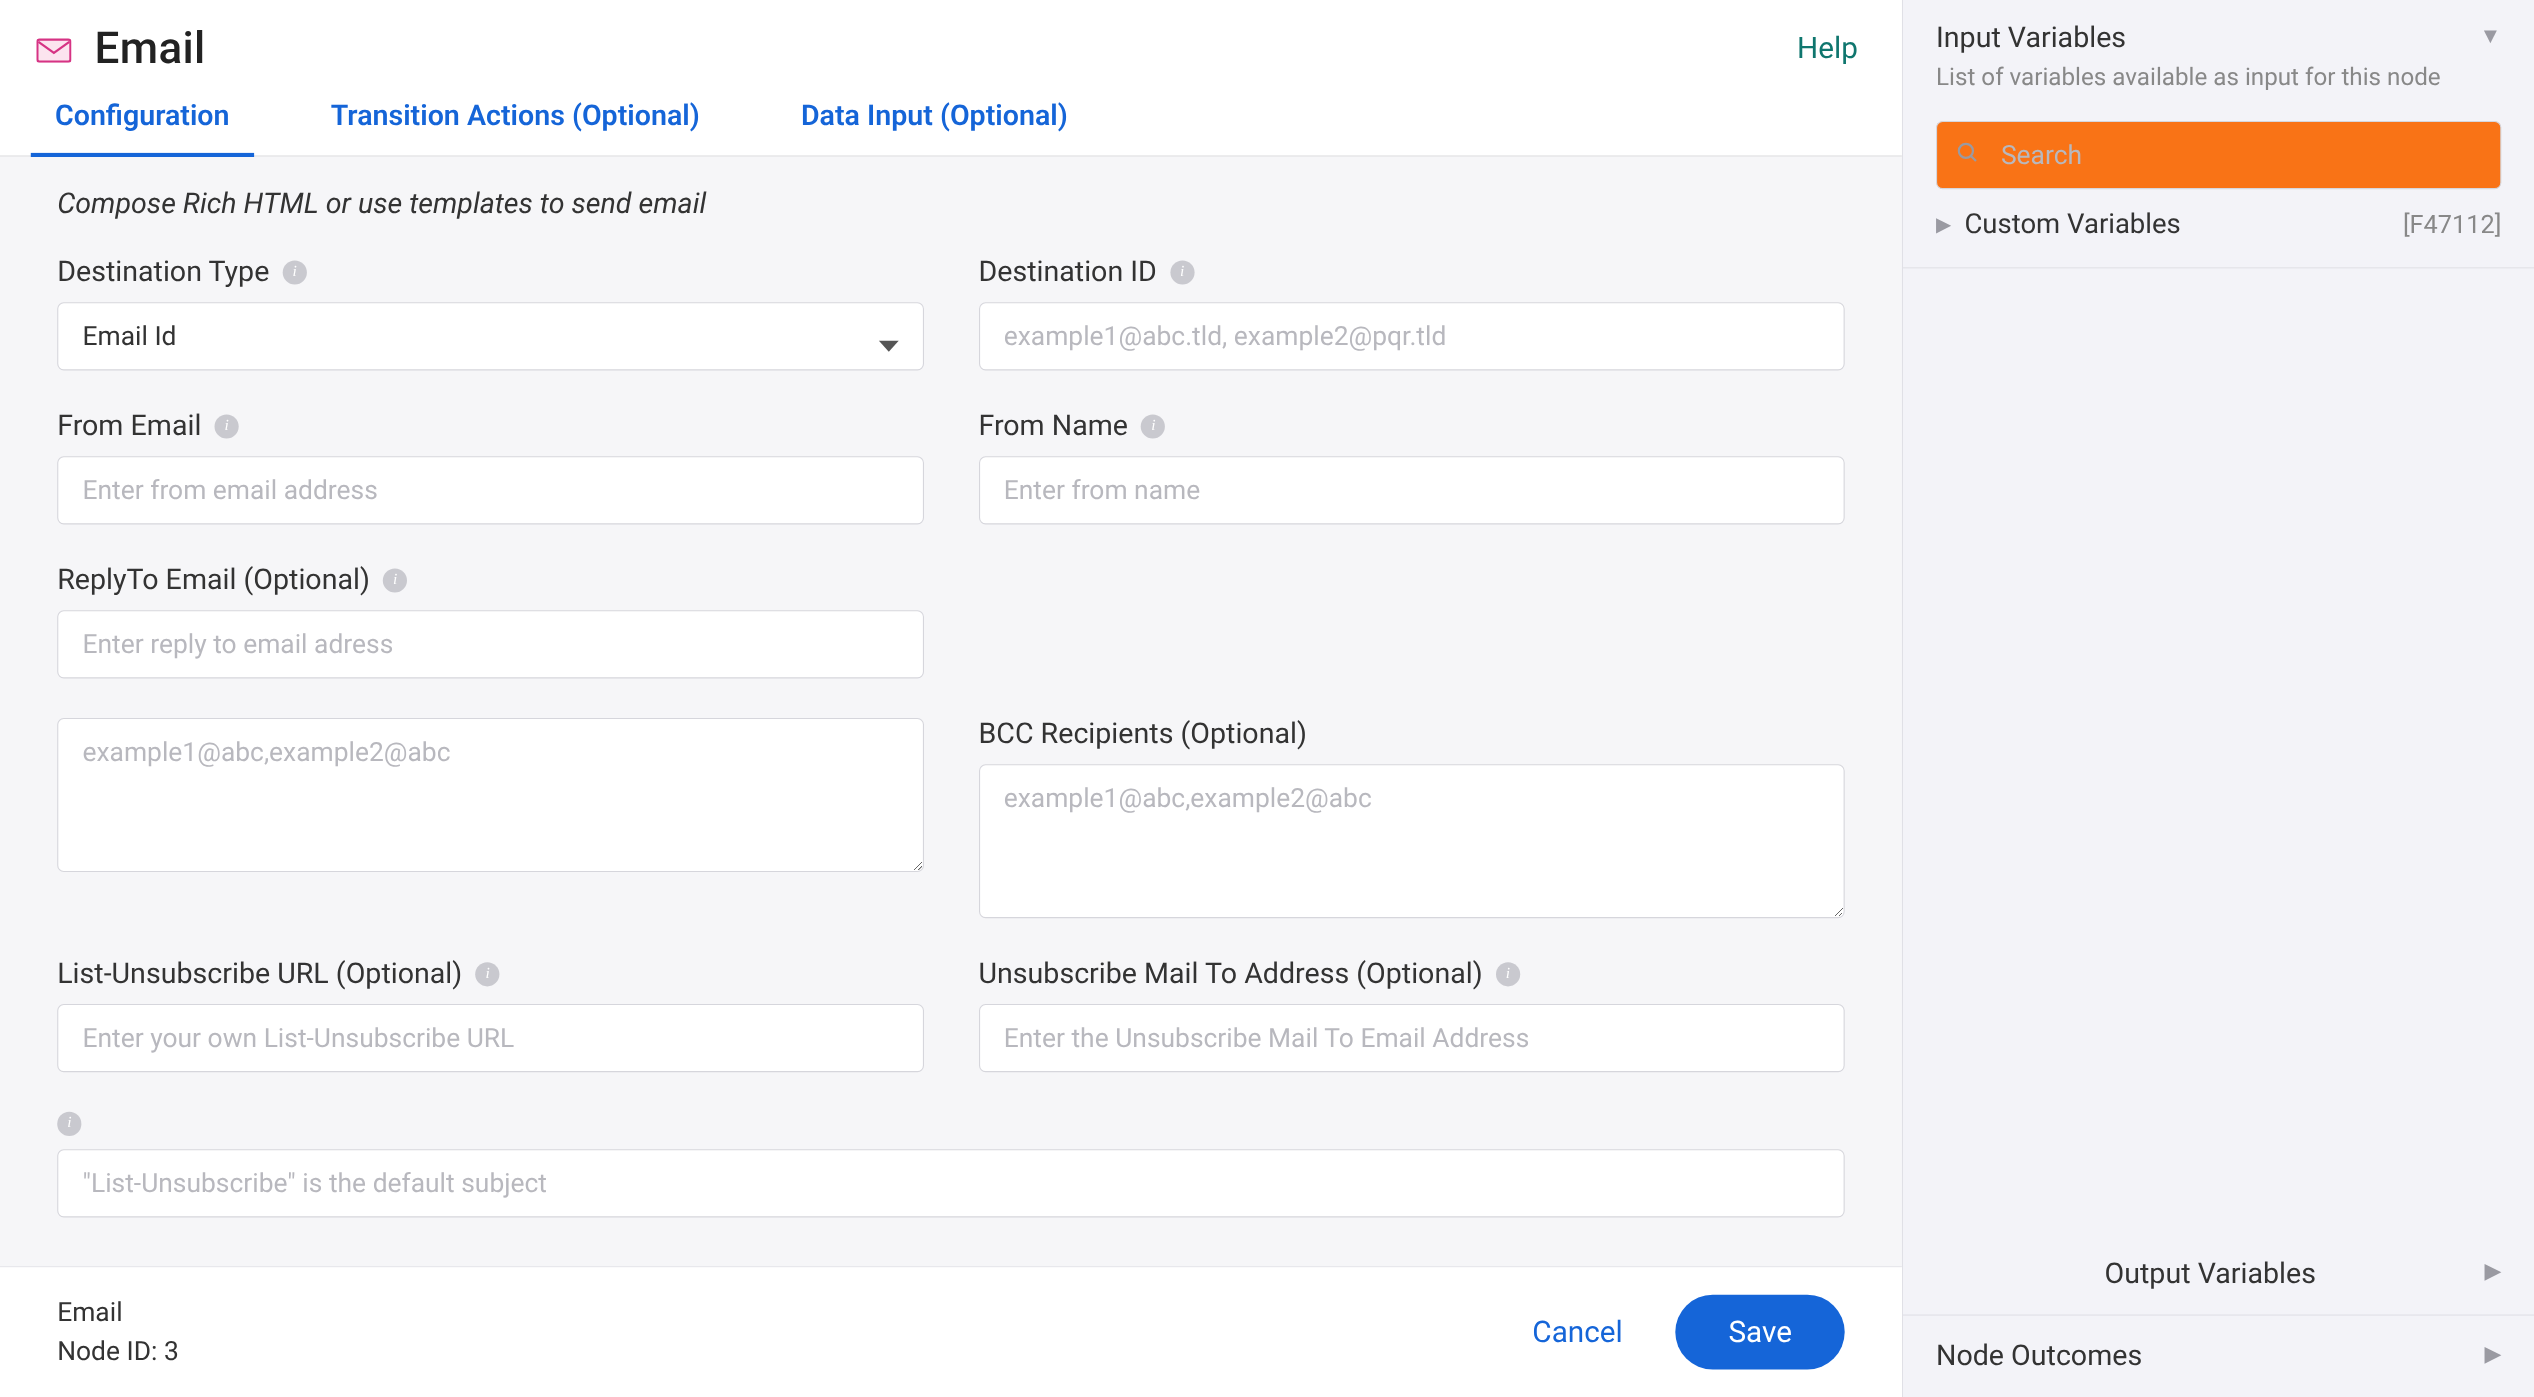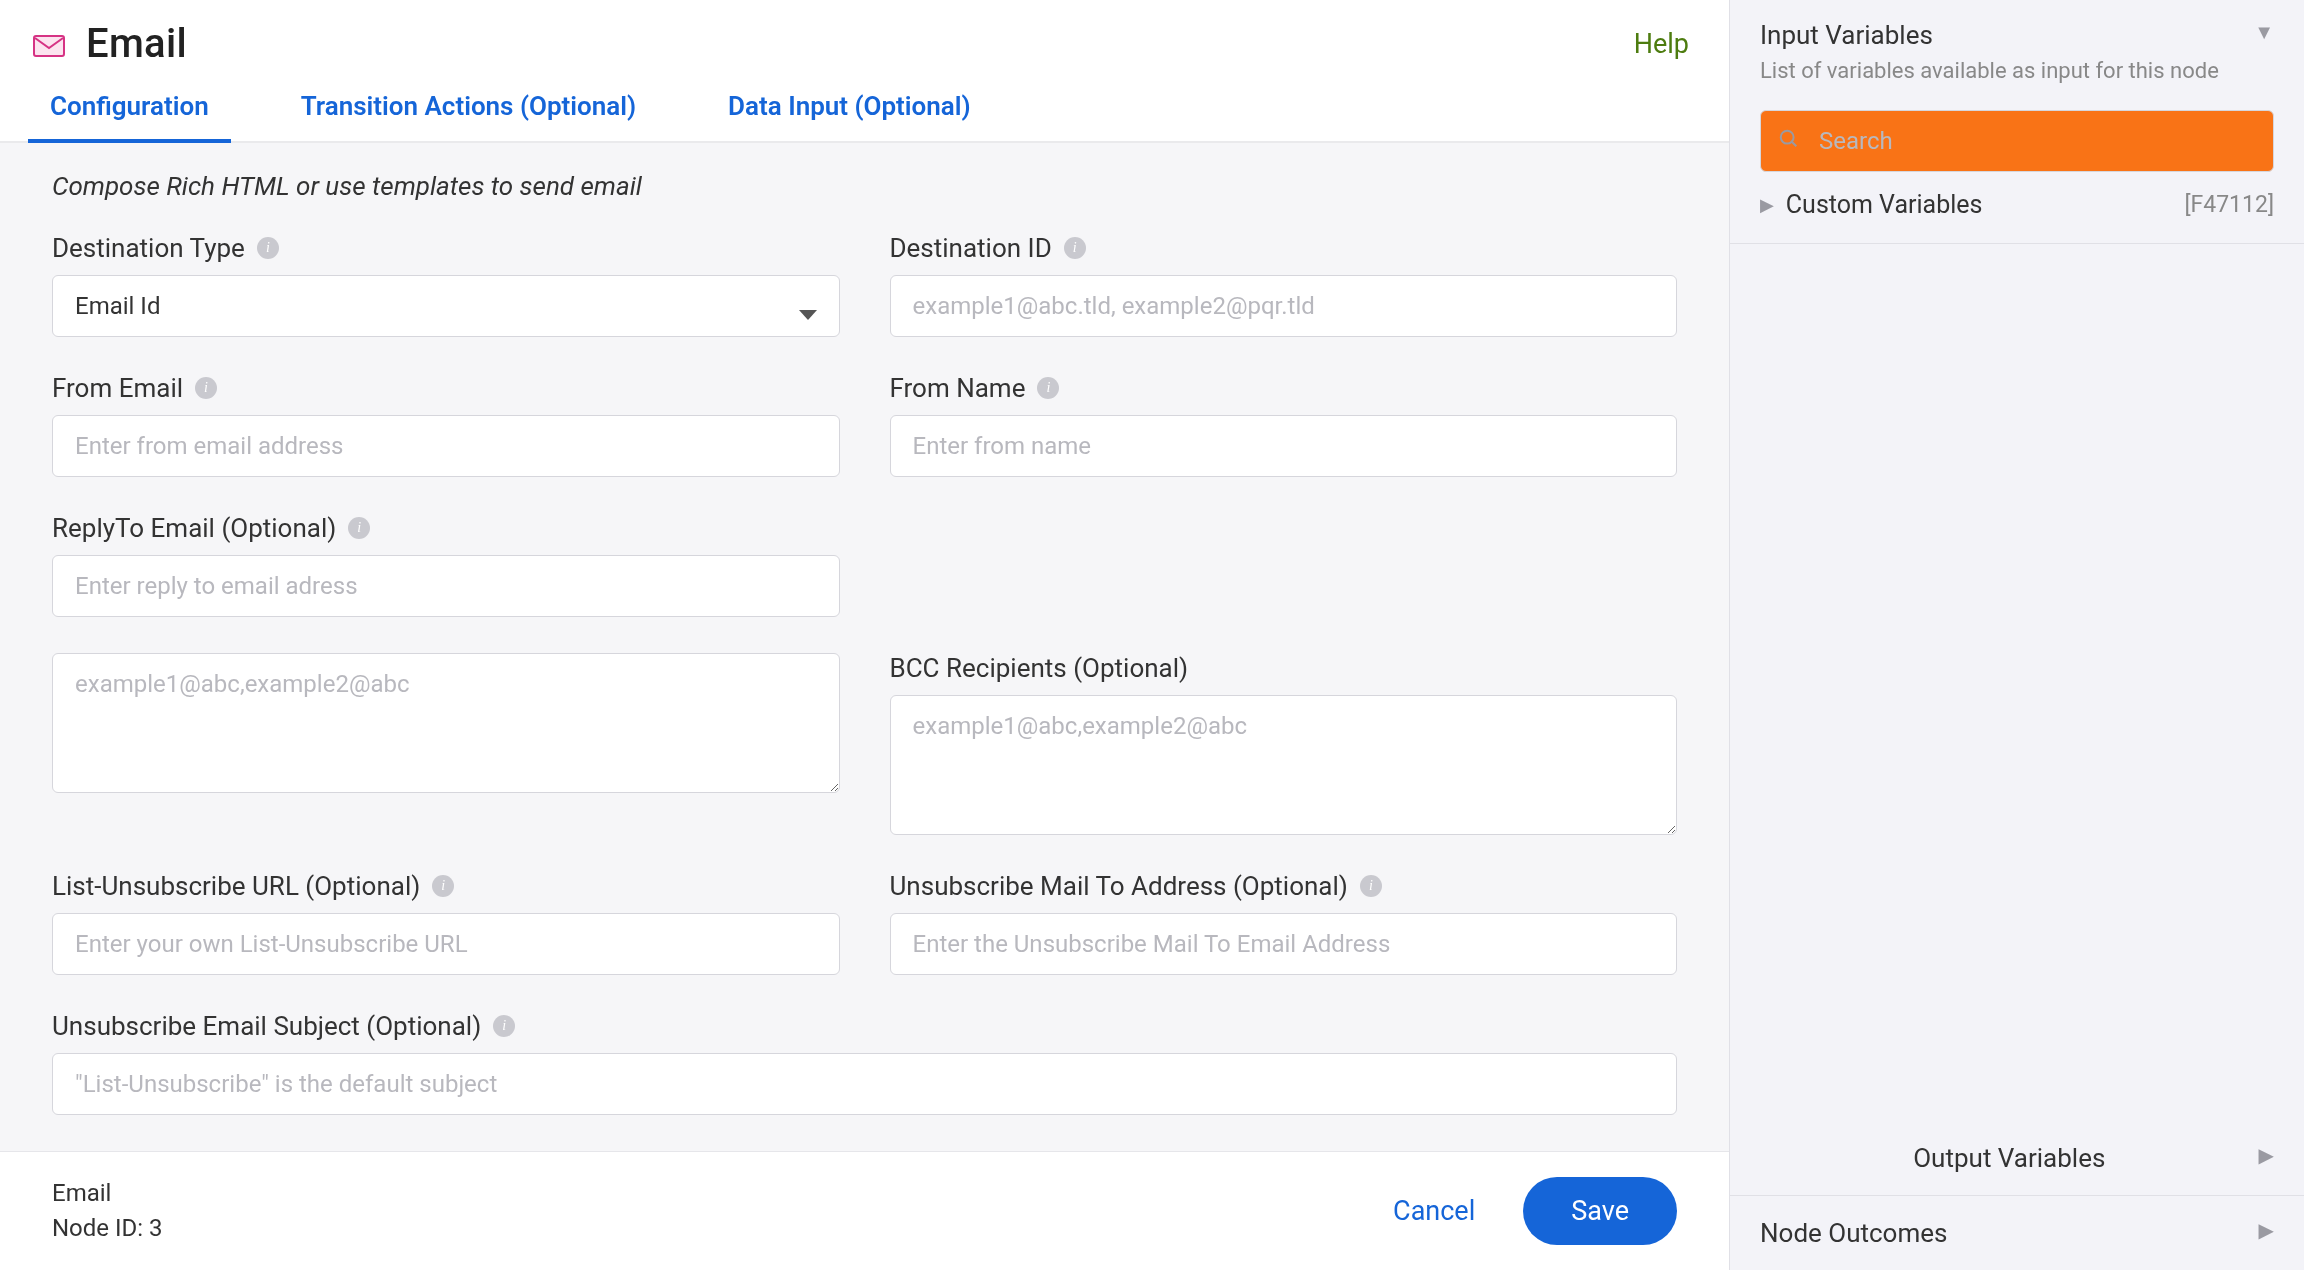--- a/index.html
+++ b/index.html
@@ -47,21 +47,21 @@
     justify-content: center;
   }
   .header-title {
     font-size: 40px;
     font-weight: 500;
     color: #222;
     flex: 1;
     letter-spacing: 0.3px;
   }
   .help-link {
-    color: #4d7c0f;
+    color: #0f766e;
     font-size: 27px;
     cursor: pointer;
   }
 
   
   .tabs {
     display: flex;
     padding: 0 28px;
     border-bottom: 2px solid #eaeaec;
     gap: 48px;
@@ -352,21 +352,20 @@
             <span class="label">Unsubscribe Mail To Address (Optional)</span>
             <span class="info-icon">i</span>
           </div>
           <input class="input" type="text" placeholder="Enter the Unsubscribe Mail To Email Address" style="">
         </div>
       </div>
 
       <div class="row">
         <div class="col full">
           <div class="label-row">
-            <span class="label">Unsubscribe Email Subject (Optional)</span>
             <span class="info-icon">i</span>
           </div>
           <input class="input" type="text" placeholder="&quot;List-Unsubscribe&quot; is the default subject" style="">
         </div>
       </div>
     </div>
 
     <div class="footer">
       <div class="footer-info">
         <div>Email</div>

